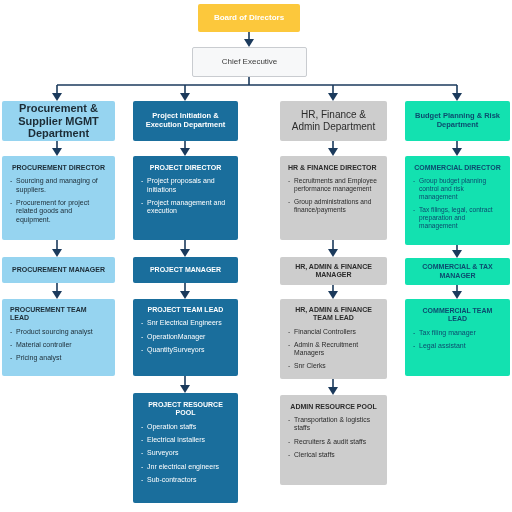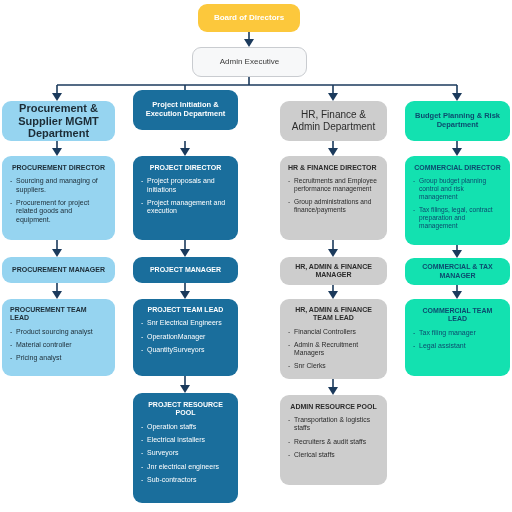--- a/index.html
+++ b/index.html
@@ -8,21 +8,21 @@
     background:#ffffff;
     font-family:"Liberation Sans", sans-serif;
     overflow:hidden;
     position:relative;
   }
   #chart{position:absolute;left:0;top:0;width:512px;height:512px;}
 
   .node{
     position:absolute;
     box-sizing:border-box;
-    border-radius:9px;
+    border-radius:2px;
     display:flex;
     flex-direction:column;
     justify-content:center;
     padding:4px 8px;
     z-index:2;
   }
   .node .hdr{
     text-align:center;
     font-weight:bold;
     line-height:1.18;
@@ -116,21 +116,21 @@
       <polygon points="457,258 452,250 462,250"></polygon>
       <polygon points="457,299 452,291 462,291"></polygon>
     </g>
   </svg>
 
   <div class="node t-gold" style="left:198px;top:4px;width:102px;height:28px;">
     <div class="hdr" style="font-size:8px;">Board of Directors</div>
   </div>
 
   <div class="node t-white" style="left:192px;top:47px;width:115px;height:30px;">
-    <div class="hdr" style="font-size:8px;font-weight:normal;">Admin Executive</div>
+    <div class="hdr" style="font-size:8px;font-weight:normal;">Chief Executive</div>
   </div>
 
   <div class="node t-lblue" style="left:2px;top:101px;width:113px;height:40px;">
     <div class="hdr" style="font-size:11px;font-weight:bold;">Procurement &amp; Supplier MGMT Department</div>
   </div>
 
   <div class="node t-lblue" style="left:2px;top:156px;width:113px;height:84px;justify-content:flex-start;padding-top:8px;">
     <div class="hdr" style="font-size:7px;">PROCUREMENT DIRECTOR</div>
     <ul>
       <li style="font-size:7px;">Sourcing and managing of suppliers.</li>
@@ -144,21 +144,21 @@
 
   <div class="node t-lblue" style="left:2px;top:299px;width:113px;height:77px;justify-content:flex-start;padding-top:7px;">
     <div class="hdr left" style="font-size:7px;">PROCUREMENT TEAM LEAD</div>
     <ul>
       <li style="font-size:7px;">Product sourcing analyst</li>
       <li style="font-size:7px;">Material controller</li>
       <li style="font-size:7px;">Pricing analyst</li>
     </ul>
   </div>
 
-  <div class="node t-dblue" style="left:133px;top:90px;width:105px;height:40px;">
+  <div class="node t-dblue" style="left:133px;top:101px;width:105px;height:40px;">
     <div class="hdr" style="font-size:7.5px;">Project Initiation &amp; Execution Department</div>
   </div>
 
   <div class="node t-dblue" style="left:133px;top:156px;width:105px;height:84px;justify-content:flex-start;padding-top:8px;">
     <div class="hdr" style="font-size:7px;">PROJECT DIRECTOR</div>
     <ul>
       <li style="font-size:7px;">Project proposals and initiations</li>
       <li style="font-size:7px;">Project management and execution</li>
     </ul>
   </div>

